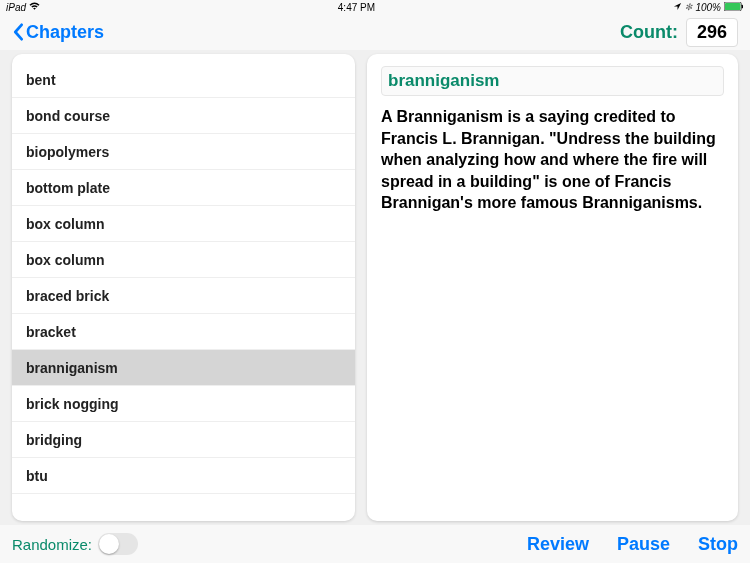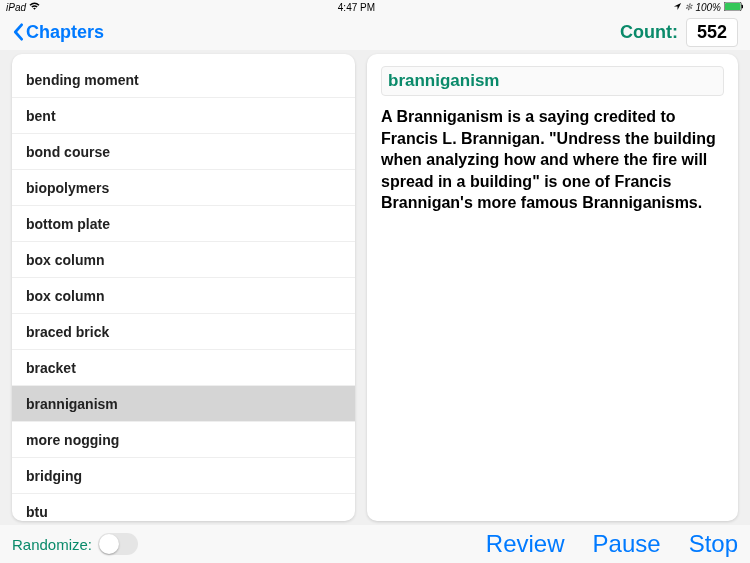--- a/index.html
+++ b/index.html
@@ -151,22 +151,22 @@
     }
     .switch.on .knob { right: 1px; }
     .switch.off .knob { left: 1px; }
     .action-buttons {
       margin-left: auto;
       display: flex;
       gap: 28px;
     }
     .action-btn {
       color: #007aff;
-      font-size: 24px;
-      font-weight: 400;
+      font-size: 18px;
+      font-weight: 700;
       cursor: pointer;
     }
   </style>
 </head>
 <body>
 
 <div class="status-bar">
   <div class="status-left">
     <span>iPad</span>
     <svg width="11" height="9" viewBox="0 0 12 9">
@@ -190,38 +190,37 @@
 
 <div class="nav-bar">
   <div class="back-button">
     <svg class="chevron-left" width="12" height="18" viewBox="0 0 12 20">
         <path d="M10 2 L3 10 L10 18" stroke="#007aff" stroke-width="3" fill="none" stroke-linecap="round" stroke-linejoin="round"></path>
       </svg>
     <span>Chapters</span>
   </div>
   <div class="count-group">
     <span class="count-label">Count:</span>
-    <span class="count-box">552</span>
+    <span class="count-box">296</span>
   </div>
 </div>
 
 <div class="content">
   <div class="panel">
     <div class="term-list" id="term-list">
-        <div class="term-item">bending moment</div>
         <div class="term-item">bent</div>
         <div class="term-item">bond course</div>
         <div class="term-item">biopolymers</div>
         <div class="term-item">bottom plate</div>
         <div class="term-item">box column</div>
         <div class="term-item">box column</div>
         <div class="term-item">braced brick</div>
         <div class="term-item">bracket</div>
         <div class="term-item selected">branniganism</div>
-        <div class="term-item">more nogging</div>
+        <div class="term-item">brick nogging</div>
         <div class="term-item">bridging</div>
         <div class="term-item">btu</div>
       </div>
   </div>
   <div class="panel definition-panel">
     <div class="term-title">branniganism</div>
     <div class="definition-text">A Branniganism is a saying credited to Francis L. Brannigan.  "Undress the building when analyzing how and where the fire will spread in a building" is one of Francis Brannigan's more famous Branniganisms.</div>
   </div>
 </div>
 

